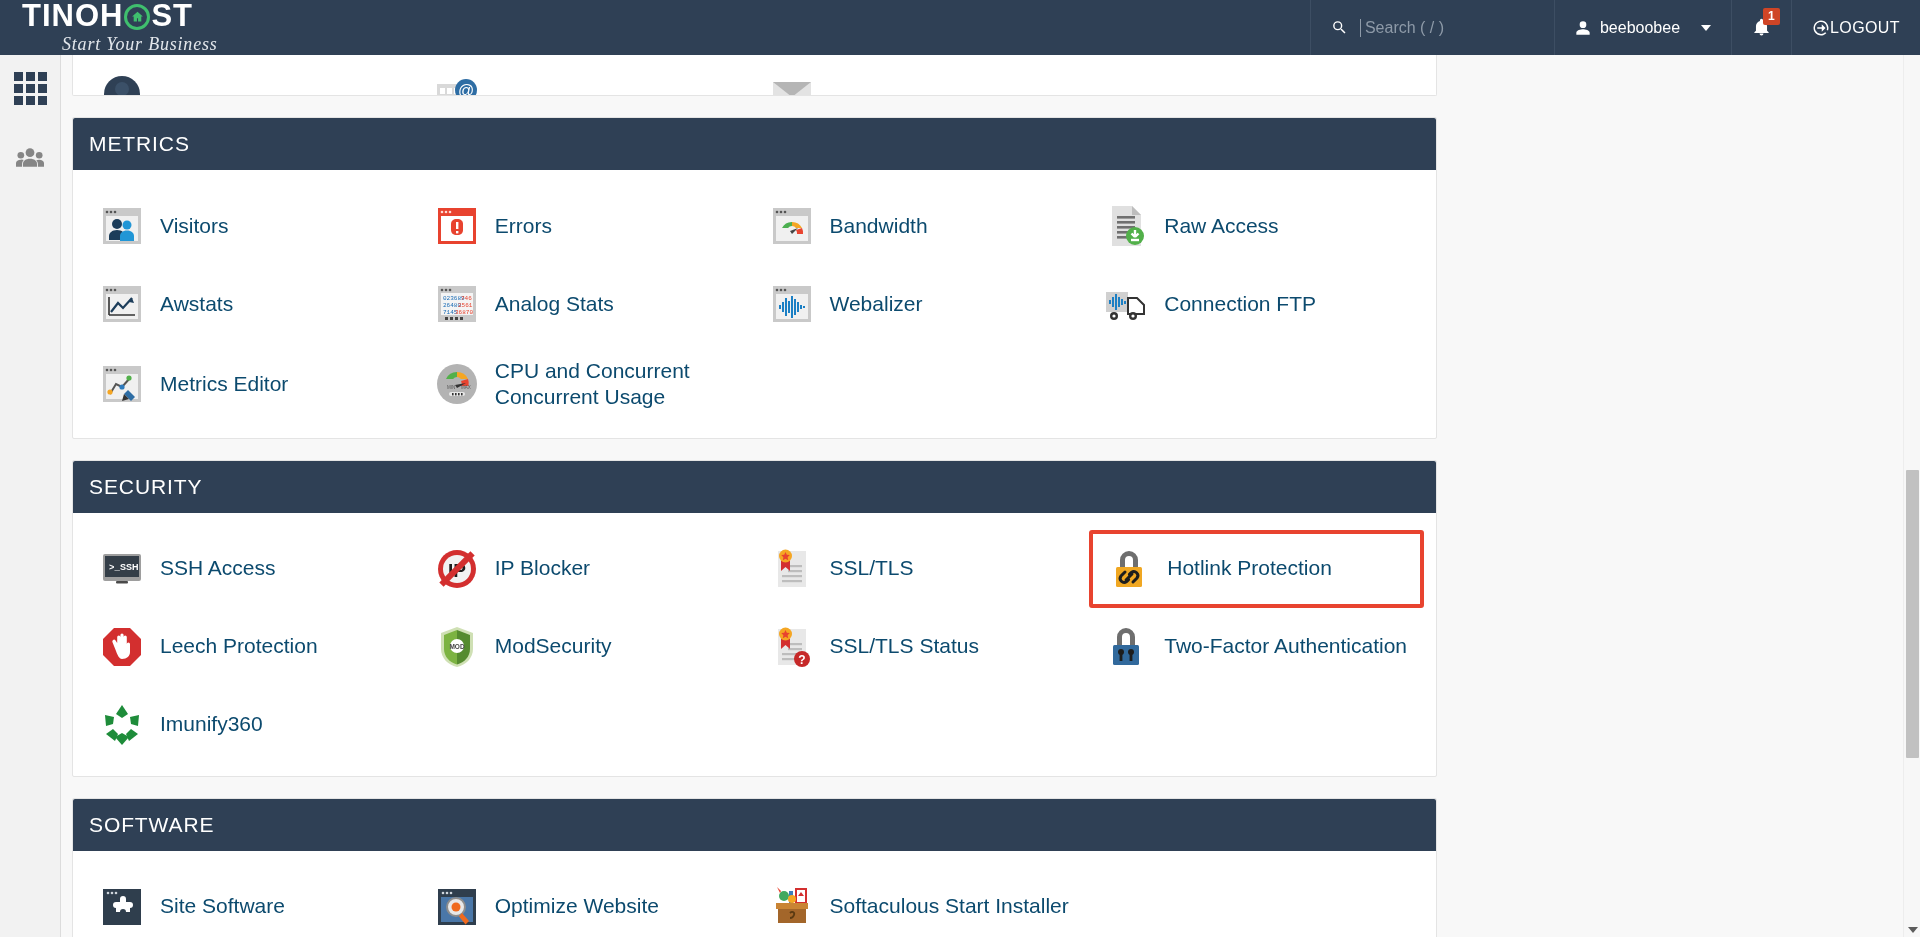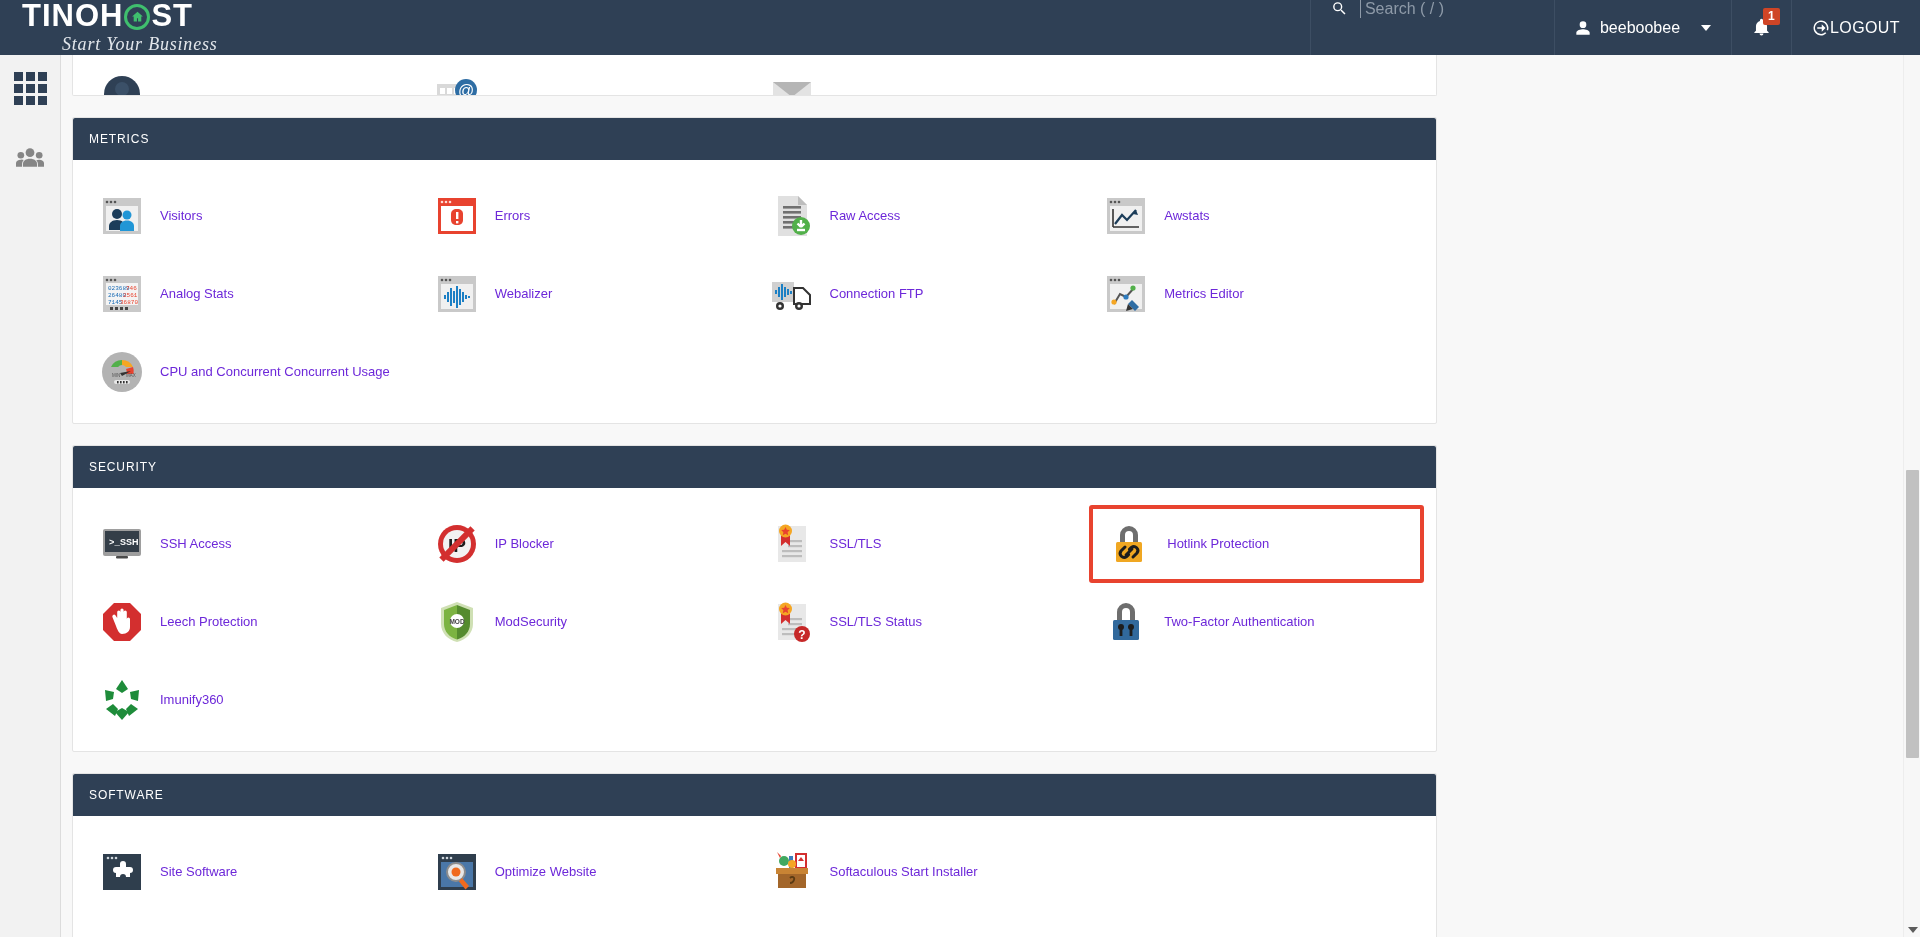--- a/index.html
+++ b/index.html
@@ -35,21 +35,21 @@
   }
   .logo-dot svg { width: 13px; height: 13px; }
   .logo-sub {
     font-family: "Liberation Serif", serif;
     font-style: italic; font-size: 18px; color: #e3e7ec;
     letter-spacing: .8px; margin-top: 3px; padding-left: 40px;
   }
   .header-spacer { flex: 1; }
   .search-box {
     width: 245px; border-left: 1px solid #3d4e63; border-right: 1px solid #3d4e63;
-    display: flex; align-items: flex-start; gap: 12px; padding: 0 20px;
+    display: flex; align-items: center; gap: 12px; padding: 0 20px;
   }
   .search-box svg { width: 17px; height: 17px; fill: #ffffff; flex: 0 0 auto; }
   .search-input {
     background: transparent; border: none; outline: none;
     color: #9aa6b4; font-size: 16px; width: 100%;
     font-family: "Liberation Sans", sans-serif;
     border-left: 1px solid #8e9aa8; padding-left: 4px;
   }
   .search-input::placeholder { color: #8e9aa8; opacity: 1; }
   .hdr-btn {
@@ -92,37 +92,37 @@
   }
   .content { width: 1365px; margin-left: 11px; padding-top: 0; }
 
   .card {
     background: #ffffff; border: 1px solid #e4e4e4;
     border-radius: 2px; margin-bottom: 21px;
   }
   .card-partial { border-top: none; border-radius: 0 0 2px 2px; }
   .card-header {
     background: #2f4055; color: #ffffff;
-    font-size: 12px; letter-spacing: .9px;
+    font-size: 21px; letter-spacing: .9px;
     padding: 14px 16px; border-radius: 2px 2px 0 0;
   }
   .card-body {
     padding: 17px 12px 12px 12px;
     display: flex; flex-wrap: wrap;
   }
   .card-body.toprow { padding: 0 12px; height: 40px; overflow: hidden; align-items: flex-end; }
 
   .tile {
     width: 25%; display: flex; align-items: center; gap: 14px;
     padding: 11px 9px; min-height: 66px; cursor: pointer;
     border: 4px solid transparent; border-radius: 3px;
   }
   .tile.highlight { border-color: #e8432f; padding-left: 12px; }
   .tile-label {
-    color: #6d28d9; font-size: 13px; line-height: 1.25;
+    color: #0c4a6e; font-size: 21px; line-height: 1.25;
   }
   .tile-icon {
     flex: 0 0 auto; width: 48px; height: 48px;
     display: flex; align-items: center; justify-content: center;
   }
   .tile-icon svg { width: 48px; height: 48px; display: block; }
 
   
   .scrollbar {
     position: absolute; right: 0; top: 55px;
@@ -287,20 +287,36 @@
                 <circle cx="13" cy="10" r="1.3" fill="#ffd9d2"></circle>
                 <circle cx="17" cy="10" r="1.3" fill="#ffd9d2"></circle>
               <path d="M24 17c-4 0-6 2-6 5v6c0 3 2 5 6 5s6-2 6-5v-6c0-3-2-5-6-5" fill="#e8432f"></path>
               <rect x="23" y="20" width="2.4" height="7" fill="#ffffff"></rect>
                 <rect x="23" y="29" width="2.4" height="2.4" fill="#ffffff"></rect>
             </svg>
           </span>
           <span class="tile-label">Errors</span>
         </div>
 
+        <div class="tile">
+          <span class="tile-icon">
+            <svg viewBox="0 0 48 48">
+              <rect x="5" y="6" width="38" height="36" fill="#c9c9c9"></rect>
+                <rect x="8" y="14" width="32" height="25" fill="#f0f0f0"></rect>
+              <circle cx="9" cy="10" r="1.3" fill="#555"></circle>
+                <circle cx="13" cy="10" r="1.3" fill="#555"></circle>
+                <circle cx="17" cy="10" r="1.3" fill="#555"></circle>
+              <path d="M24 20a11 11 0 0 0-10 6h6a5 5 0 0 1 4-2z" fill="#4caf50"></path>
+              <path d="M24 20a11 11 0 0 1 10 6h-6a5 5 0 0 0-4-2z" fill="#f5a623"></path>
+              <path d="M34 26a11 11 0 0 1 1 6h-6a5 5 0 0 0-1-4z" fill="#e8432f"></path>
+              <path d="M24 32l6-6-8 3z" fill="#444"></path>
+            </svg>
+          </span>
+          <span class="tile-label">Bandwidth</span>
+        </div>
 
         <div class="tile">
           <span class="tile-icon">
             <svg viewBox="0 0 48 48">
               <path d="M10 4h20l9 9v31H10z" fill="#e0e0e0"></path>
                 <path d="M30 4l9 9h-9z" fill="#bdbdbd"></path>
               <rect x="15" y="14" width="18" height="2.6" fill="#707070"></rect>
                 <rect x="15" y="19" width="18" height="2.6" fill="#707070"></rect>
               <rect x="15" y="24" width="18" height="2.6" fill="#707070"></rect>
                 <rect x="15" y="29" width="14" height="2.6" fill="#707070"></rect>

